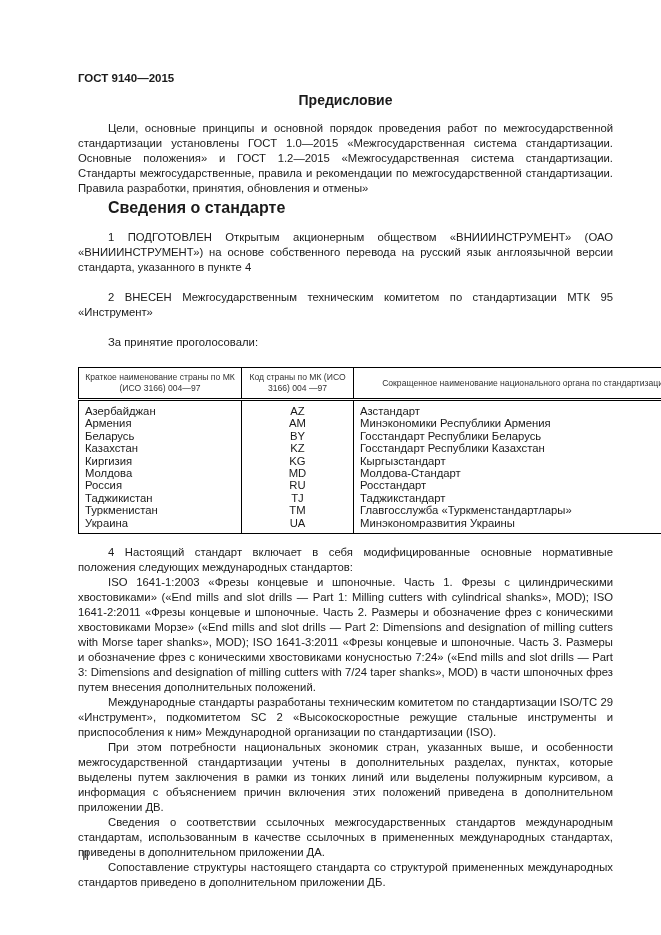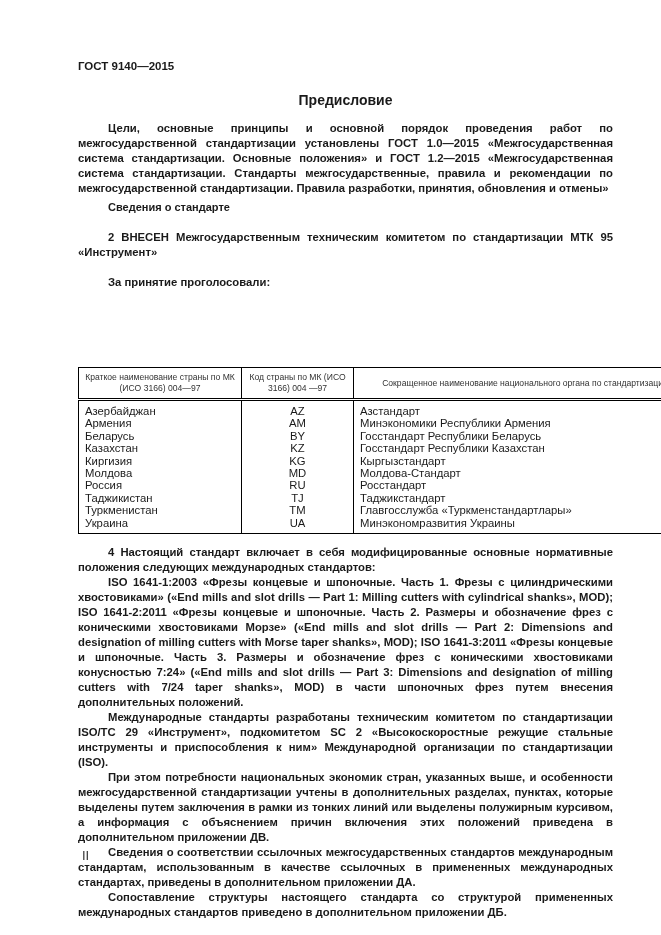--- a/index.html
+++ b/index.html
@@ -1,24 +1,24 @@
 <!DOCTYPE html>
 <html><head>
   <meta charset="utf-8">
   <style>
     html, body { margin: 0; padding: 0; background: #ffffff; }
     body { width: 661px; height: 935px; position: relative; overflow: hidden;
            font-family: "Liberation Sans", sans-serif; color: #1a1a1a; }
     .page { position: absolute; left: 78px; top: 0; width: 535px; }
-    .running-head { position: absolute; top: 60px; left: 0; font-weight: bold; font-size: 11.5px; }
+    .running-head { position: absolute; top: 72px; left: 0; font-weight: bold; font-size: 11.5px; }
     .title { position: absolute; top: 92px; left: 0; width: 535px; text-align: center; font-weight: bold; font-size: 14px; }
     .para { font-size: 11.3px; line-height: 15px; text-align: justify; margin: 0; }
-    .indent { text-indent: 30px; font-weight: bold; }
+    .indent { text-indent: 30px; }
     .block { position: absolute; left: 0; width: 535px; }
-    .subhead { font-weight: bold; font-size: 11px; }
+    .subhead { font-weight: bold; font-size: 16px; }
     table.votes { position: absolute; left: 0; top: 367px; width: 619px; border-collapse: collapse; font-size: 11.3px; }
     table.votes th { font-weight: normal; font-size: 8.6px; color: #333; line-height: 11px; padding: 4px 4px 4px 4px;
                      border-top: 1px solid #000; border-left: 1px solid #000; border-right: 1px solid #000;
                      border-bottom: 3px double #000; text-align: center; vertical-align: middle; height: 22px; }
     table.votes td { border-left: 1px solid #000; border-right: 1px solid #000; padding: 0 6px; line-height: 12.4px; vertical-align: top; }
     table.votes tr:first-child td { padding-top: 4px; }
     table.votes tr.last td { border-bottom: 1px solid #000; padding-bottom: 4px; }
     td.code { text-align: center; }
     .footer { position: absolute; top: 848px; left: 4px; font-size: 13px; color: #333; }
   </style>
@@ -28,20 +28,21 @@
 <div class="page">
   <div class="running-head">ГОСТ 9140—2015</div>
   <div class="title">Предисловие</div>
 
   <div class="block" style="top:121px;">
     <p class="para indent">Цели, основные принципы и основной порядок проведения работ по межгосударственной стандартизации установлены ГОСТ 1.0—2015 «Межгосударственная система стандартизации. Основные положения» и ГОСТ 1.2—2015 «Межгосударственная система стандартизации. Стандарты межгосударственные, правила и рекомендации по межгосударственной стандартизации. Правила разработки, принятия, обновления и отмены»</p>
   </div>
 
   <div class="block" style="top:200px;">
     <p class="para indent subhead">Сведения о стандарте</p>
+    <p class="para indent" style="margin-top:15px;">1 ПОДГОТОВЛЕН Открытым акционерным обществом «ВНИИИНСТРУМЕНТ» (ОАО «ВНИИИНСТРУМЕНТ») на основе собственного перевода на русский язык англоязычной версии стандарта, указанного в пункте 4</p>
     <p class="para indent" style="margin-top:15px;">2 ВНЕСЕН Межгосударственным техническим комитетом по стандартизации МТК 95 «Инструмент»</p>
     <p class="para indent" style="margin-top:15px;">За принятие проголосовали:</p>
   </div>
 
   <table class="votes">
     <colgroup>
       <col style="width:163px">
         <col style="width:112px">
         <col>
     </colgroup>

